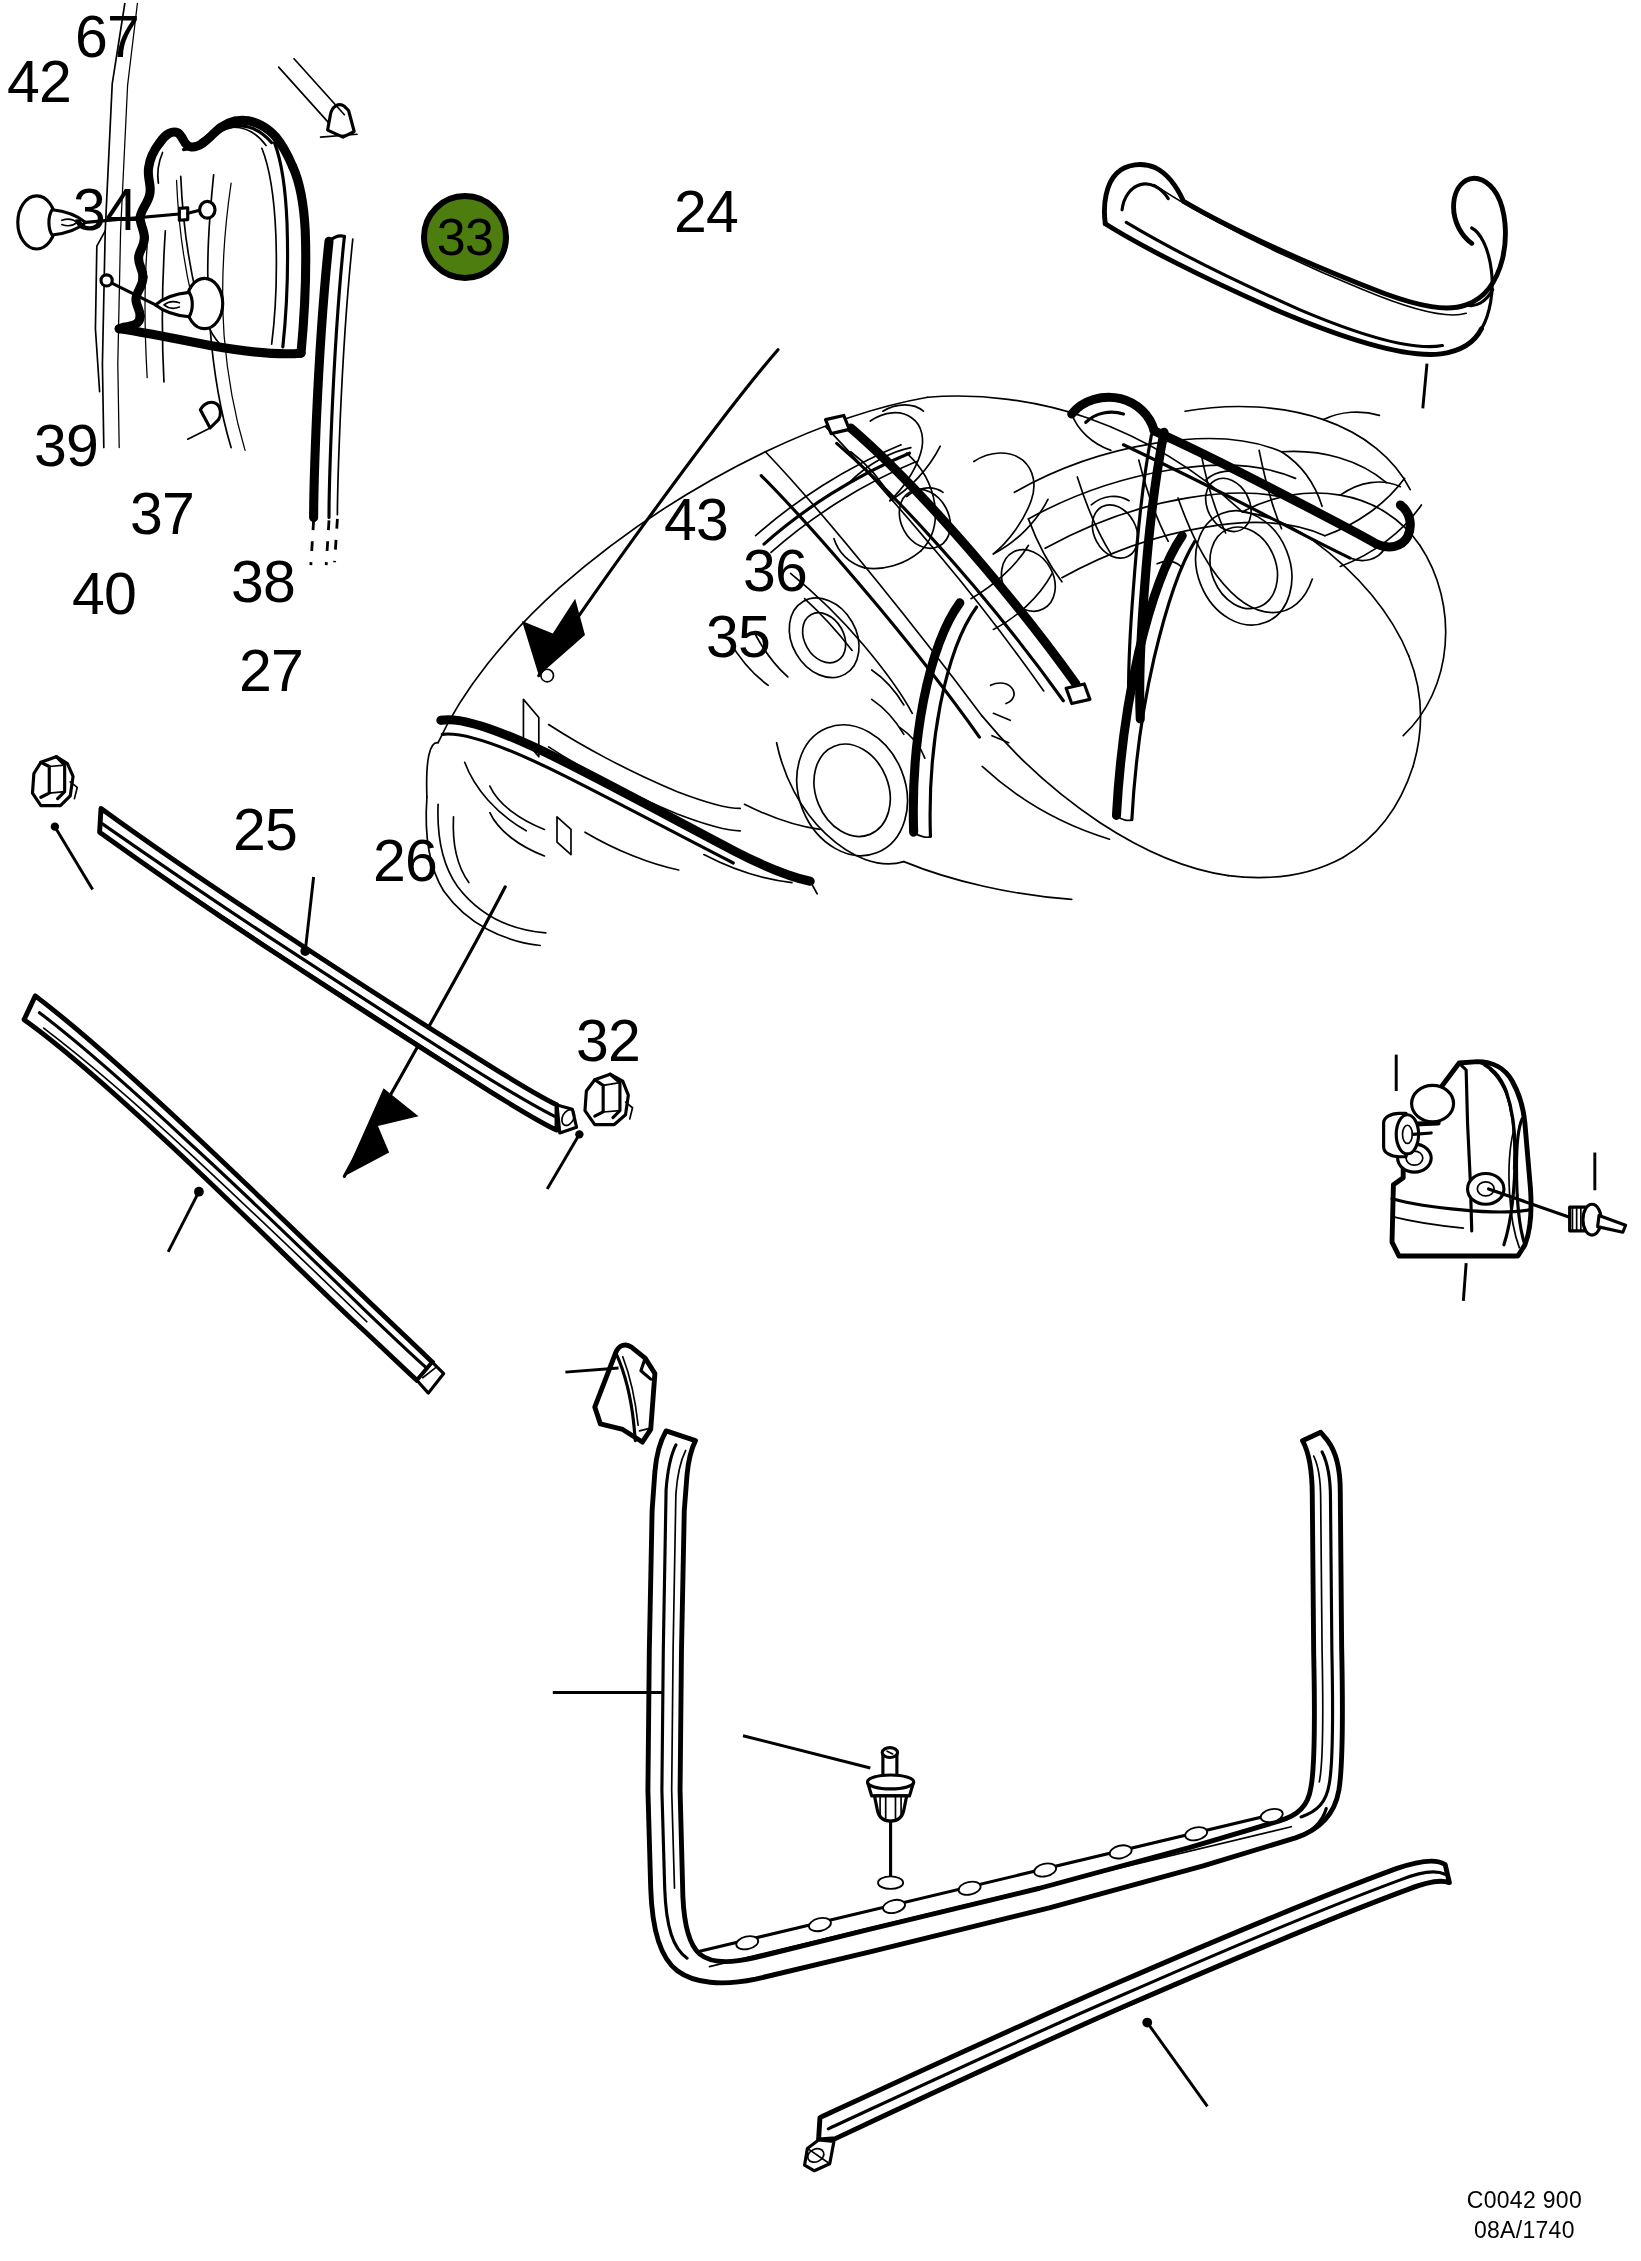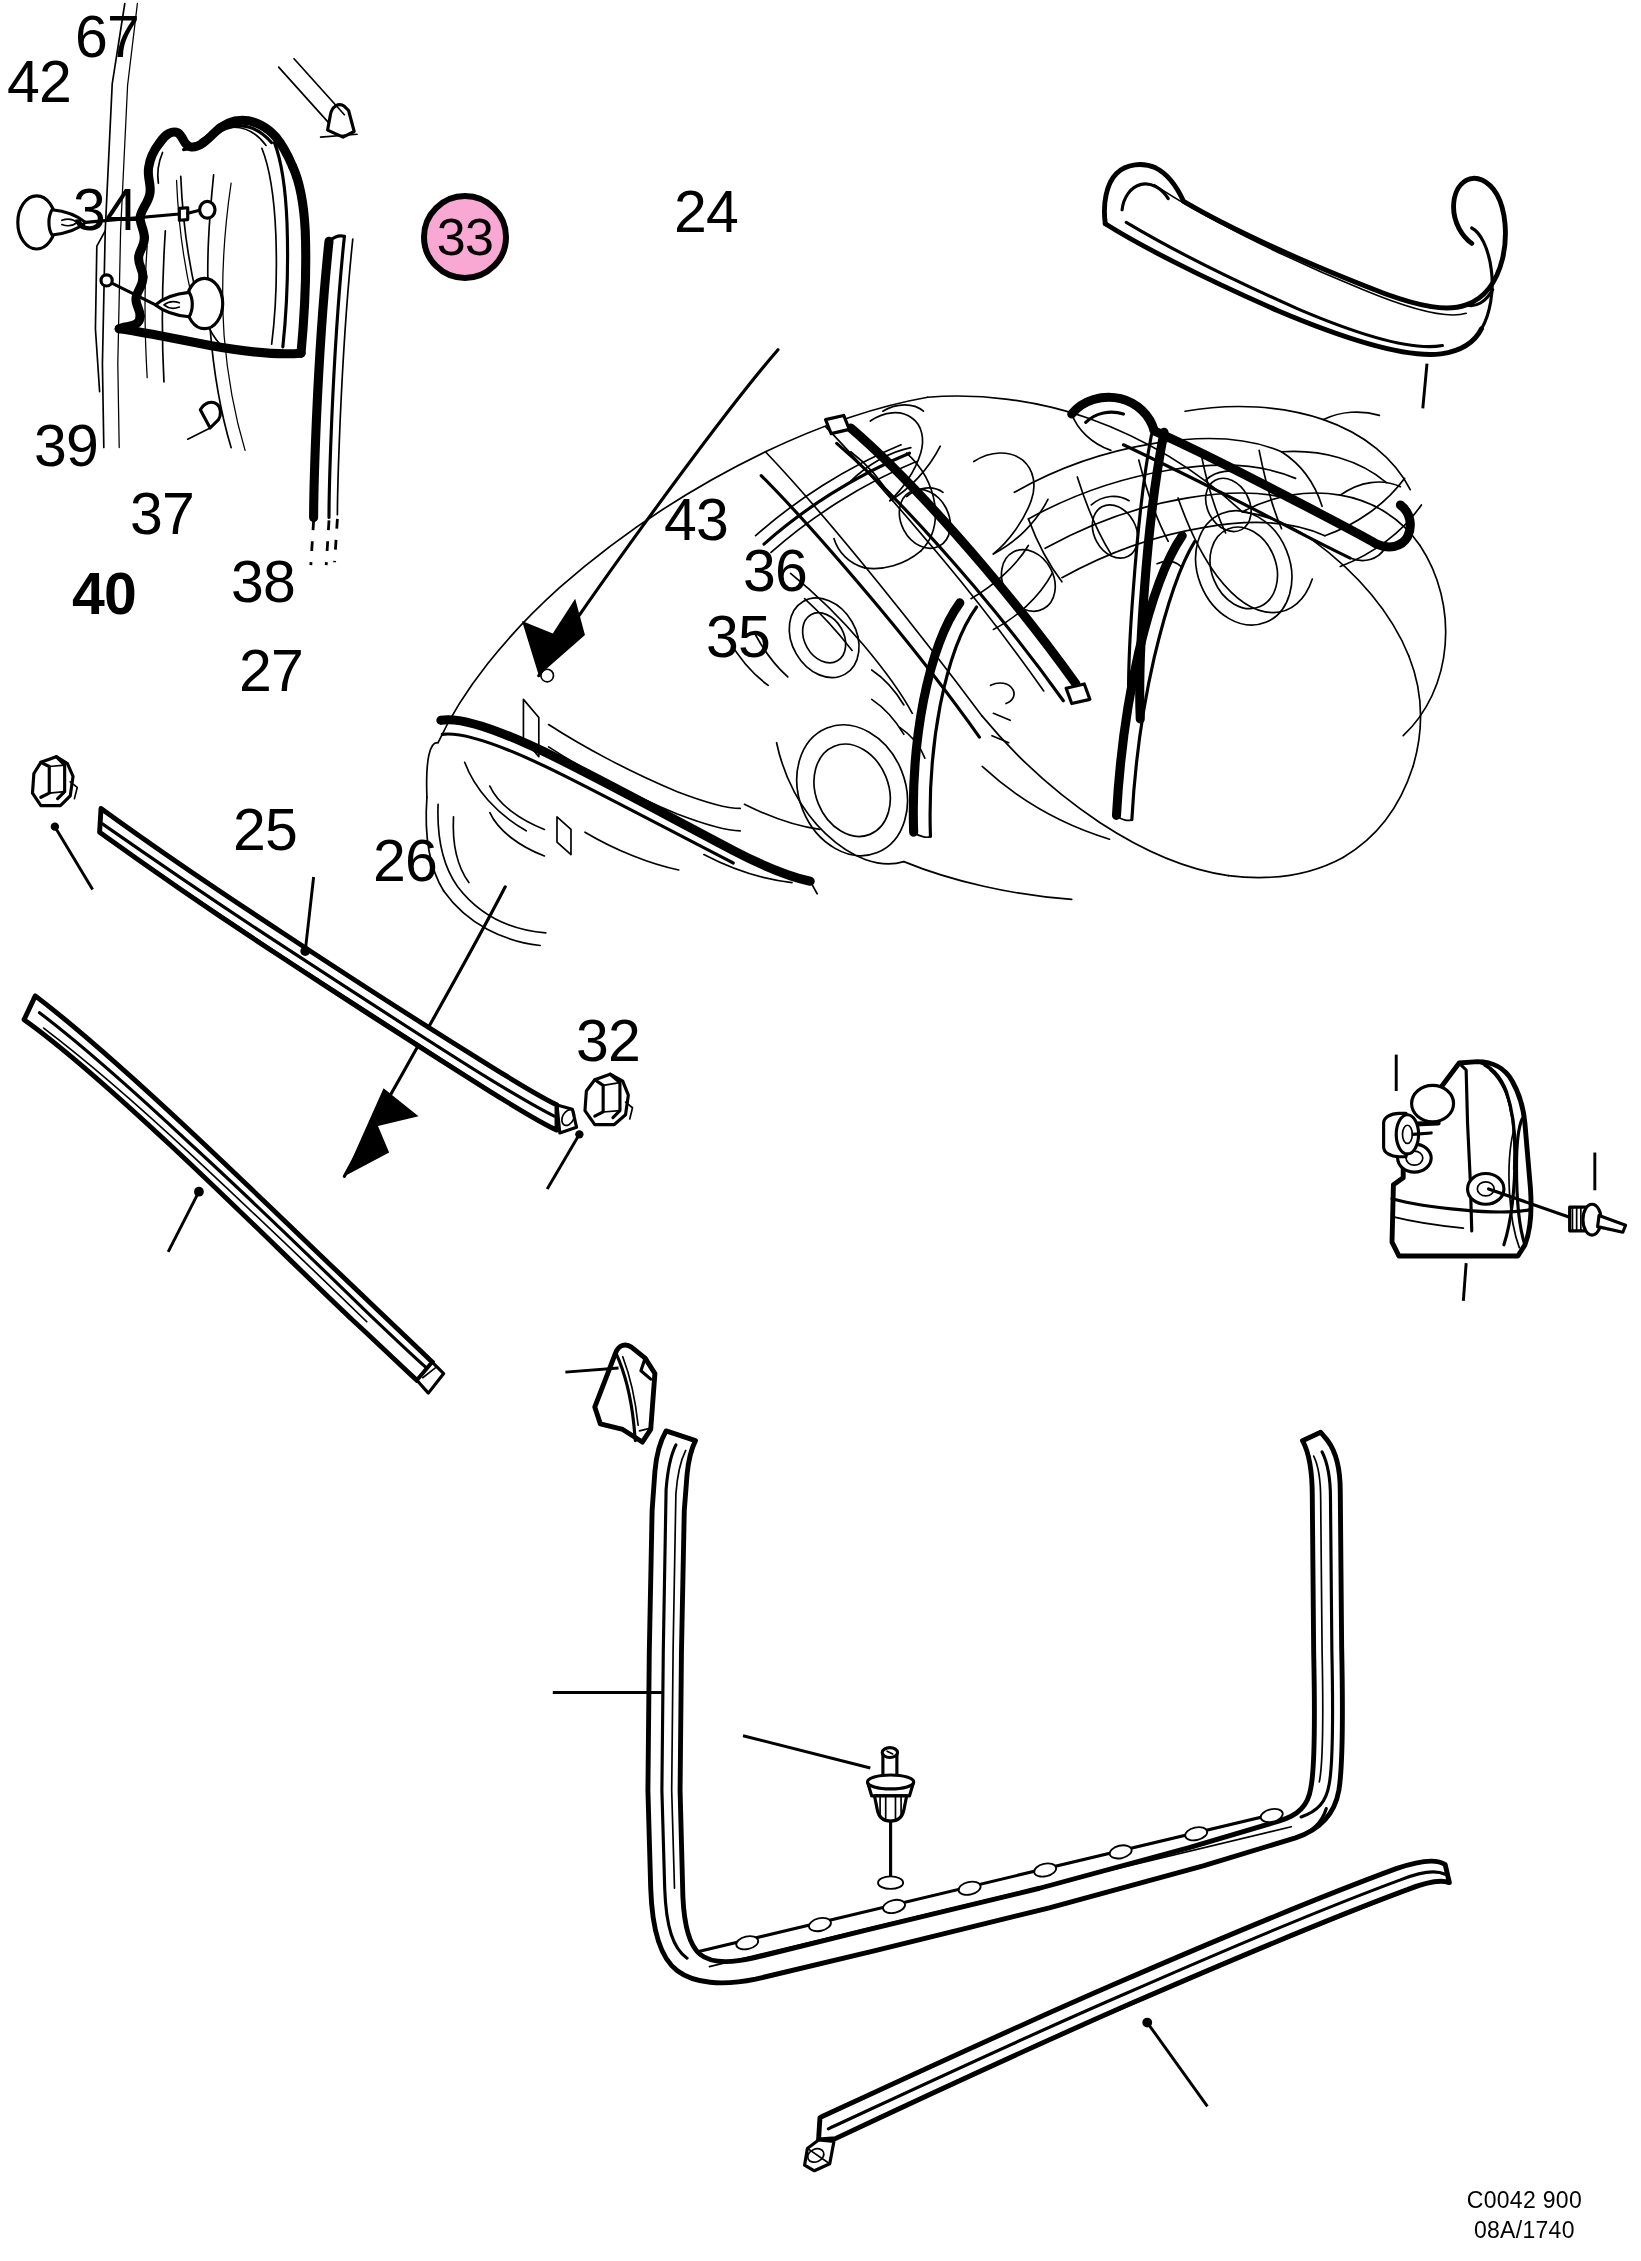--- a/index.html
+++ b/index.html
@@ -26,21 +26,21 @@
   
   .callout{
     position:absolute;
     font-family:"Liberation Sans","DejaVu Sans",sans-serif;
     font-size:59px;line-height:1;font-weight:400;
     color:#000;white-space:nowrap;letter-spacing:-0.7px;
   }
   .circled{
     position:absolute;width:76px;height:76px;border:6.3px solid #000;border-radius:50%;
     display:flex;align-items:center;justify-content:center;
-    font-size:52px;line-height:1;letter-spacing:-0.7px;background:#f9a8d4;
+    font-size:52px;line-height:1;letter-spacing:-0.7px;background:#4d7c0f;
   }
   #footer{
     position:absolute;right:60px;bottom:16px;text-align:center;
     font-size:23px;line-height:1.28;letter-spacing:0.3px;
   }
 </style>
 </head>
 <body>
 
 <div id="sheet">
@@ -471,21 +471,21 @@
 
   </svg>
 
   <div class="callout" style="left:75px;  top:8.4px;">67</div>
   <div class="callout" style="left:7px;   top:53px;">42</div>
   <div class="callout" style="left:73px;  top:165px;margin-top:16px;">34</div>
   <div class="circled" style="left:421px;  top:193px;">33</div>
   <div class="callout" style="left:674px;  top:183px;">24</div>
   <div class="callout" style="left:34px;   top:417px;">39</div>
   <div class="callout" style="left:130px;  top:485px;">37</div>
-  <div class="callout" style="left:72px;  top:565px;font-weight:bold;">40</div>
+  <div class="callout" style="left:72px;  top:565px;">40</div>
   <div class="callout" style="left:231px;  top:553px;">38</div>
   <div class="callout" style="left:664px;  top:491px;text-align:right;">43</div>
   <div class="callout" style="left:743px; top:542px;">36</div>
   <div class="callout" style="left:690px;  top:608px;margin-left:16px;">35</div>
   <div class="callout" style="left:239px;  top:642px;">27</div>
   <div class="callout" style="left:233px;  top:801px;">25</div>
   <div class="callout" style="left:373px;  top:832px;">26</div>
   <div class="callout" style="left:576px;  top:1012px;">32</div>
 
   <div id="footer">

